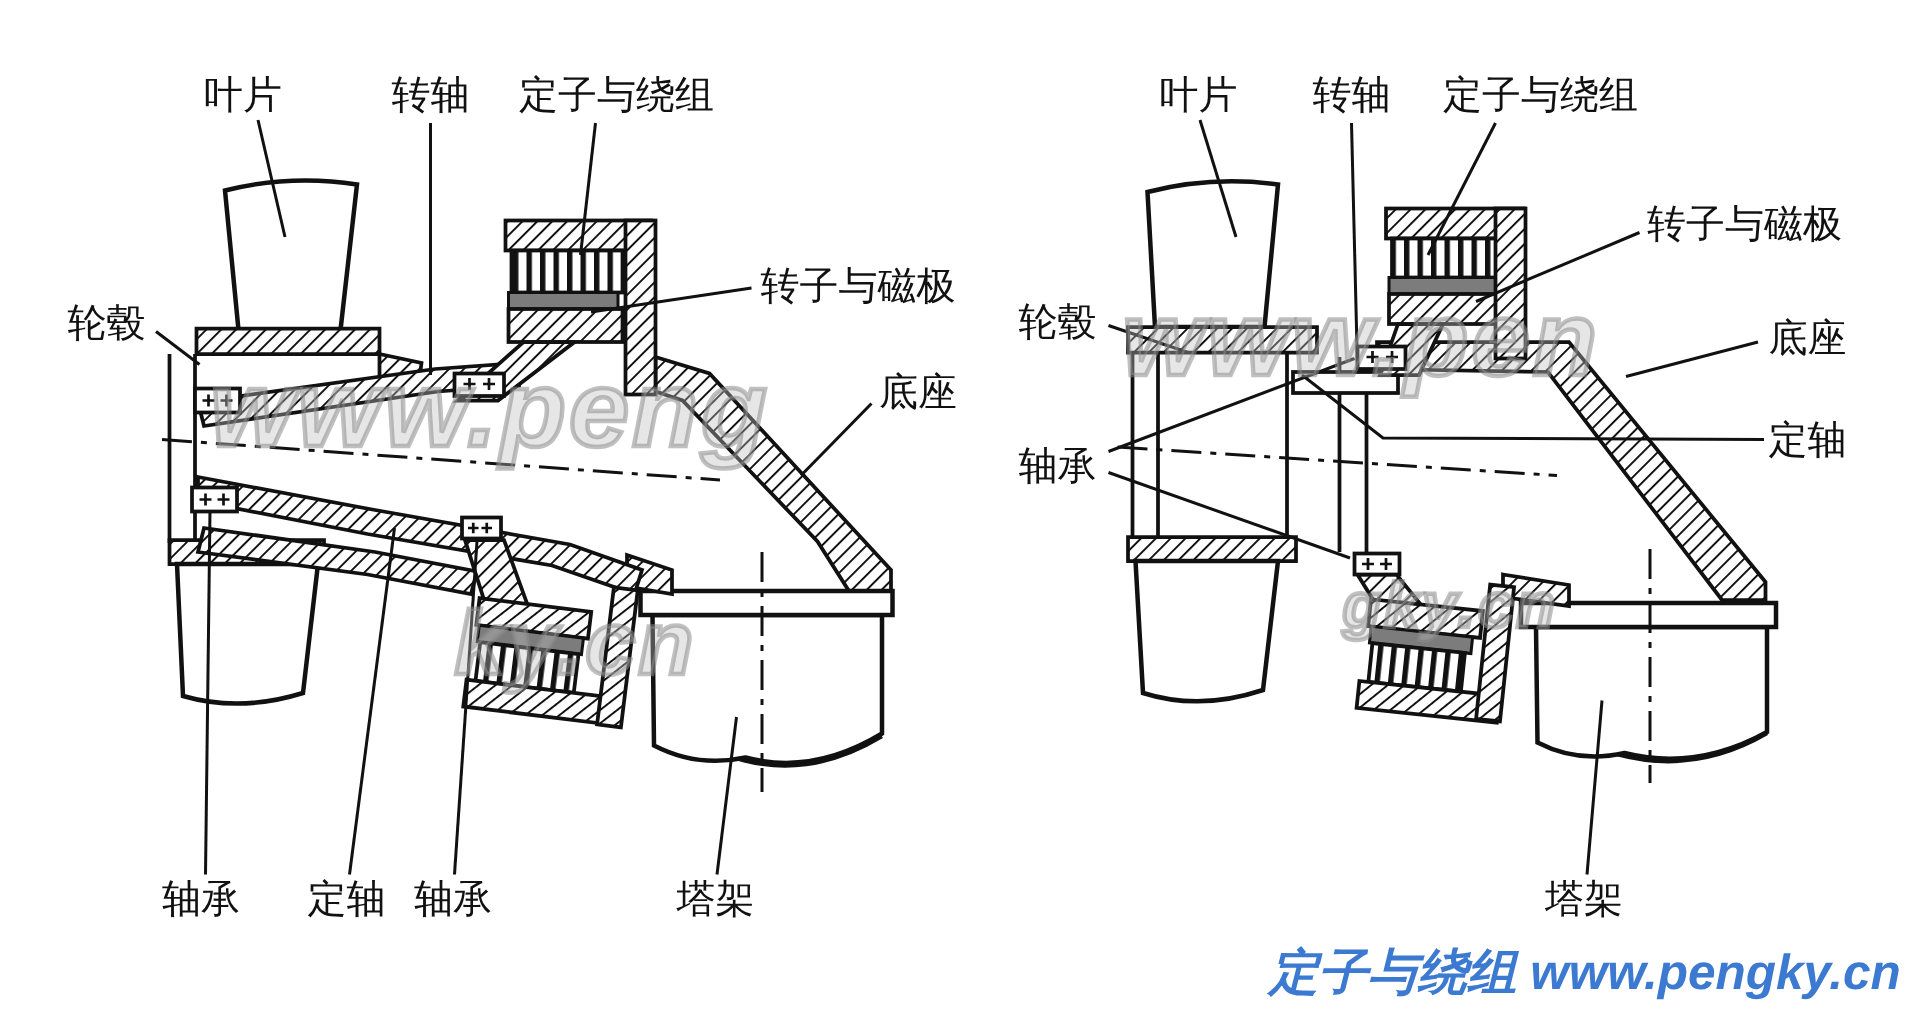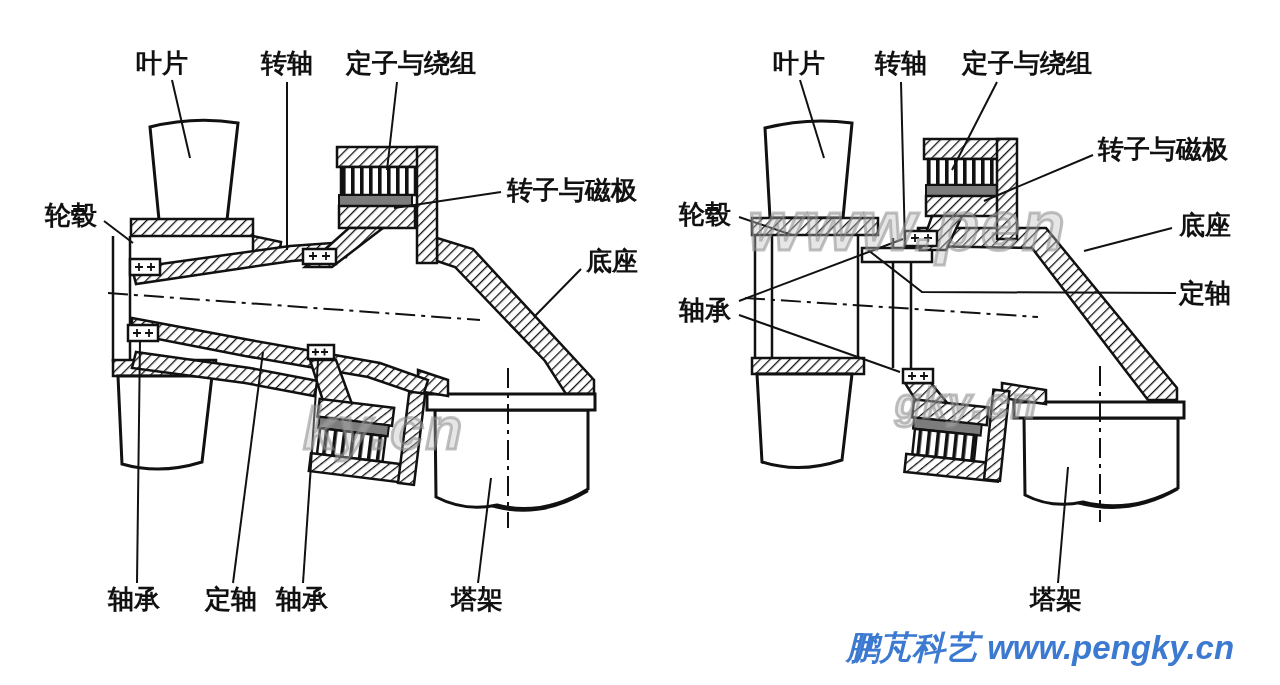--- a/index.html
+++ b/index.html
@@ -1,19 +1,19 @@
 <!DOCTYPE html>
 <html><head>
 <meta charset="utf-8">
 <style>
   html,body{margin:0;padding:0;background:#fff;}
   .stage{position:relative;width:1280px;height:685px;background:#ffffff;overflow:hidden;
          font-family:"Liberation Sans",sans-serif;}
   .stage svg{position:absolute;left:0;top:0;}
-  .lbl{position:absolute;transform:translateX(-50%);font-size:26px;font-weight:700;color:#111;
+  .lbl{position:absolute;transform:translateX(-50%);font-size:26px;font-weight:400;color:#111;
        line-height:1;white-space:nowrap;}
   .wm{position:absolute;font-style:italic;font-weight:700;white-space:nowrap;letter-spacing:2px;
       color:rgba(190,190,190,0.38);-webkit-text-stroke:3px rgba(140,140,140,0.55);}
   .wm1{left:140px;top:232px;font-size:72px;}
   .wm2{left:303px;top:394px;font-size:60px;}
   .wm3{left:748px;top:186px;font-size:70px;}
   .wm4{left:895px;top:380px;font-size:42px;}
   .footer{position:absolute;left:846px;top:626px;font-size:33px;font-style:italic;font-weight:700;
           color:#3c79d0;white-space:nowrap;}
   
@@ -175,18 +175,19 @@
   <div class="lbl" style="left:799px;top:50px">叶片</div>
   <div class="lbl" style="left:901px;top:50px">转轴</div>
   <div class="lbl" style="left:1027px;top:50px">定子与绕组</div>
   <div class="lbl" style="left:1163px;top:136px">转子与磁极</div>
   <div class="lbl" style="left:705px;top:201px">轮毂</div>
   <div class="lbl" style="left:1205px;top:212px">底座</div>
   <div class="lbl" style="left:1205px;top:280px">定轴</div>
   <div class="lbl" style="left:705px;top:297px">轴承</div>
   <div class="lbl" style="left:1056px;top:586px">塔架</div>
 
+  <div class="wm wm1">www.peng</div>
   <div class="wm wm2">ky.cn</div>
   <div class="wm wm3">www.pen</div>
   <div class="wm wm4">gky.cn</div>
 
-  <div class="footer">鹏芃科艺 www.pengky.cn</div>
+  <div class="footer">定子与绕组 www.pengky.cn</div>
 </div>
 
 </body></html>

